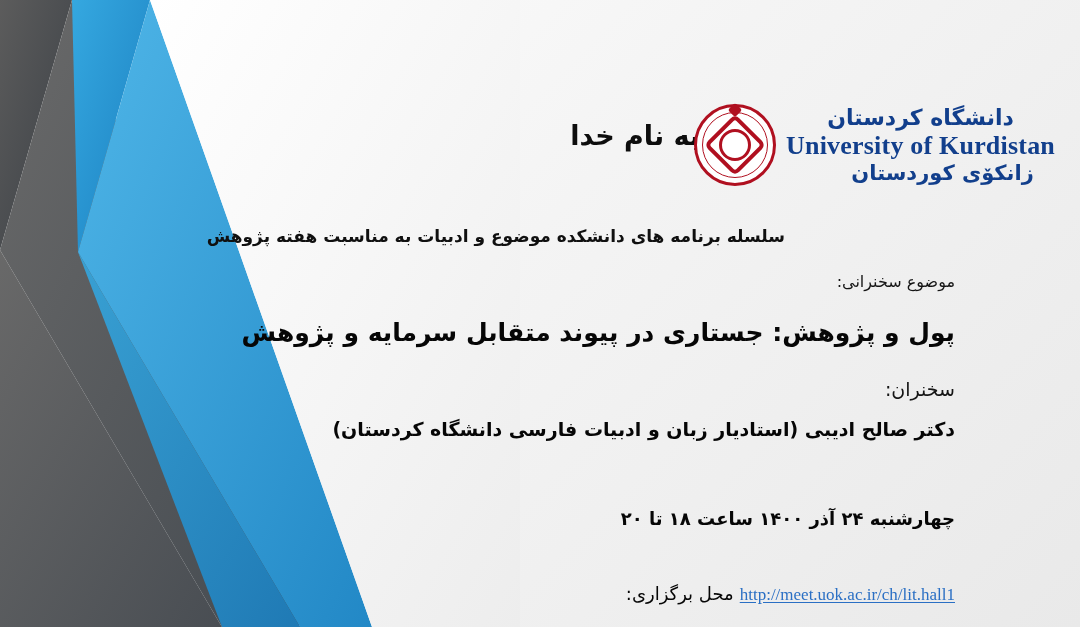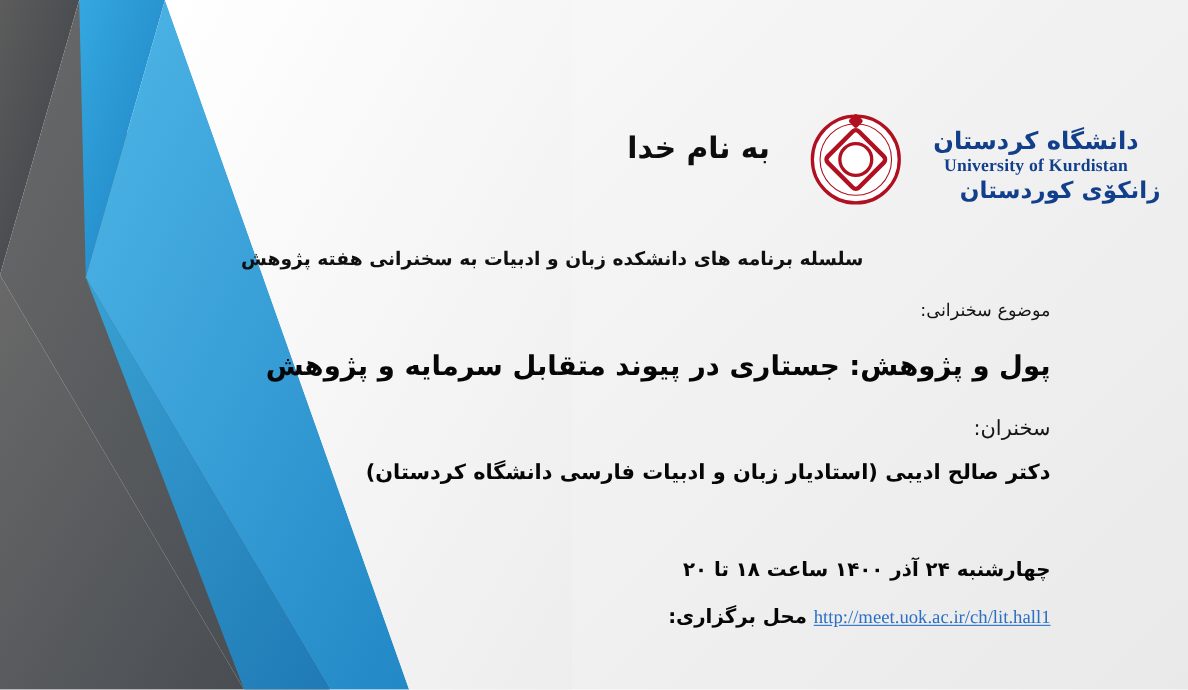--- a/index.html
+++ b/index.html
@@ -105,21 +105,21 @@
   }
   .logo-text .l1 {
     font-family: "DejaVu Sans", sans-serif;
     font-size: 22px;
     font-weight: 700;
     color: #123f8c;
     white-space: nowrap;
   }
   .logo-text .l2 {
     font-family: "Liberation Serif", serif;
-    font-size: 16px;
+    font-size: 26px;
     font-weight: 700;
     color: #123f8c;
     white-space: nowrap;
     letter-spacing: 0.2px;
   }
   .logo-text .l3 {
     font-family: "DejaVu Sans", sans-serif;
     font-size: 21px;
     font-weight: 700;
     color: #123f8c;
@@ -197,22 +197,23 @@
     right: 125px;
     display: flex;
     flex-direction: row;
     align-items: baseline;
     gap: 6px;
     white-space: nowrap;
   }
   .venue-label {
     font-family: "DejaVu Sans", sans-serif;
     font-size: 18px;
-    font-weight: 700;
-    color: #060606;
+    font-weight: 400;
+    color: #060606;
+    margin-top: 33px;
   }
   .venue-link {
     direction: ltr;
     font-family: "Liberation Serif", serif;
     font-size: 17px;
     font-weight: 400;
     color: #2a6fc4;
     text-decoration: underline;
     text-underline-offset: 2px;
   }
@@ -268,21 +269,21 @@
         <div class="knot2"></div>
         <div class="topnib"></div>
       </div>
       <div class="logo-text">
         <div class="l1">دانشگاه کردستان</div>
         <div class="l2">University of Kurdistan</div>
         <div class="l3">زانکۆی کوردستان</div>
       </div>
     </div>
 
-    <div class="series-line">سلسله برنامه های دانشکده زبان و ادبیات به سخنرانی هفته پژوهش</div>
+    <div class="series-line">سلسله برنامه های دانشکده موضوع و ادبیات به مناسبت هفته پژوهش</div>
 
     <div class="label-topic">موضوع سخنرانی:</div>
 
     <div class="topic-title">پول و پژوهش: جستاری در پیوند متقابل سرمایه و پژوهش</div>
 
     <div class="label-speaker">سخنران:</div>
 
     <div class="speaker-name">دکتر صالح ادیبی (استادیار زبان و ادبیات فارسی دانشگاه کردستان)</div>
 
     <div class="datetime">چهارشنبه ۲۴ آذر ۱۴۰۰ ساعت ۱۸ تا ۲۰</div>

